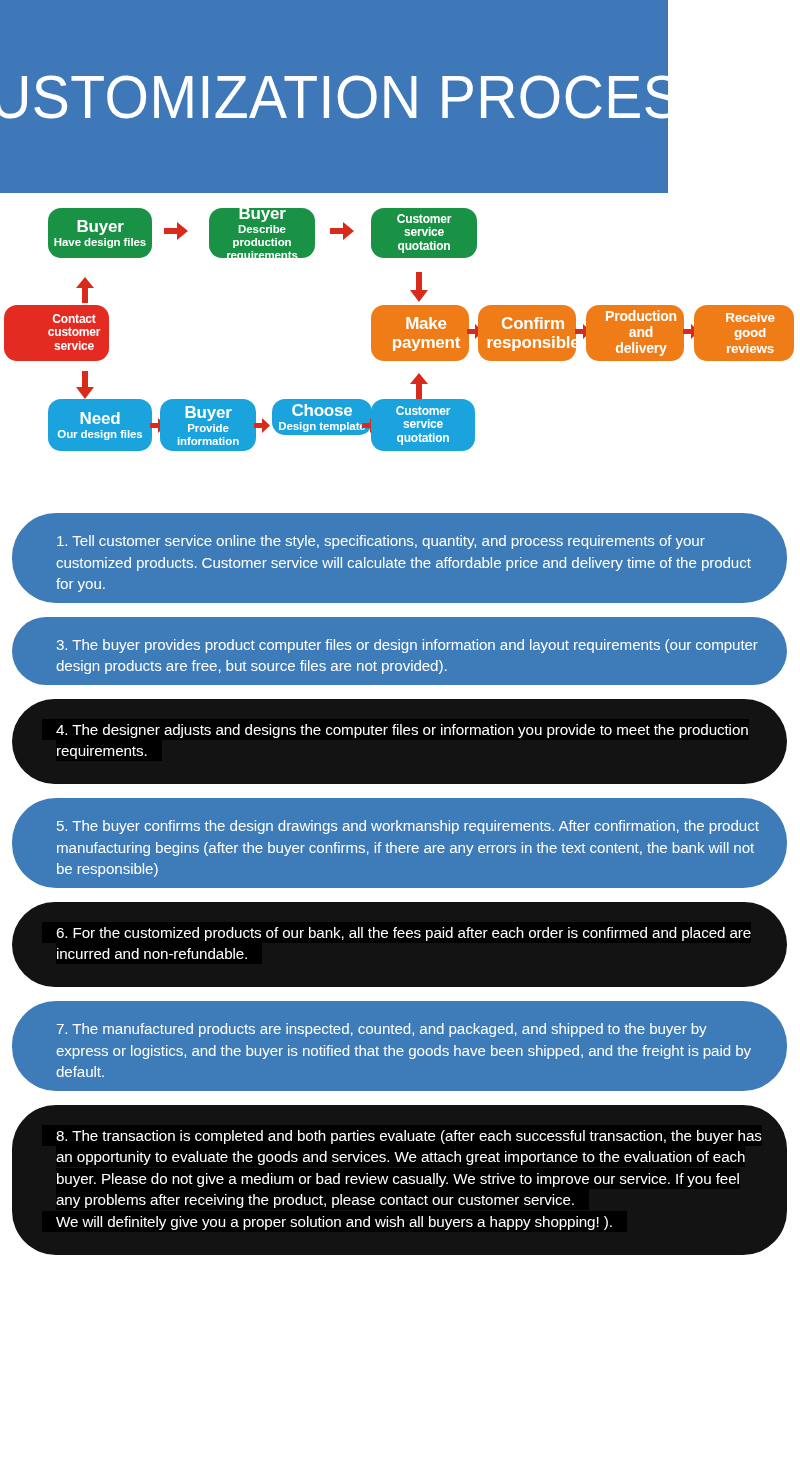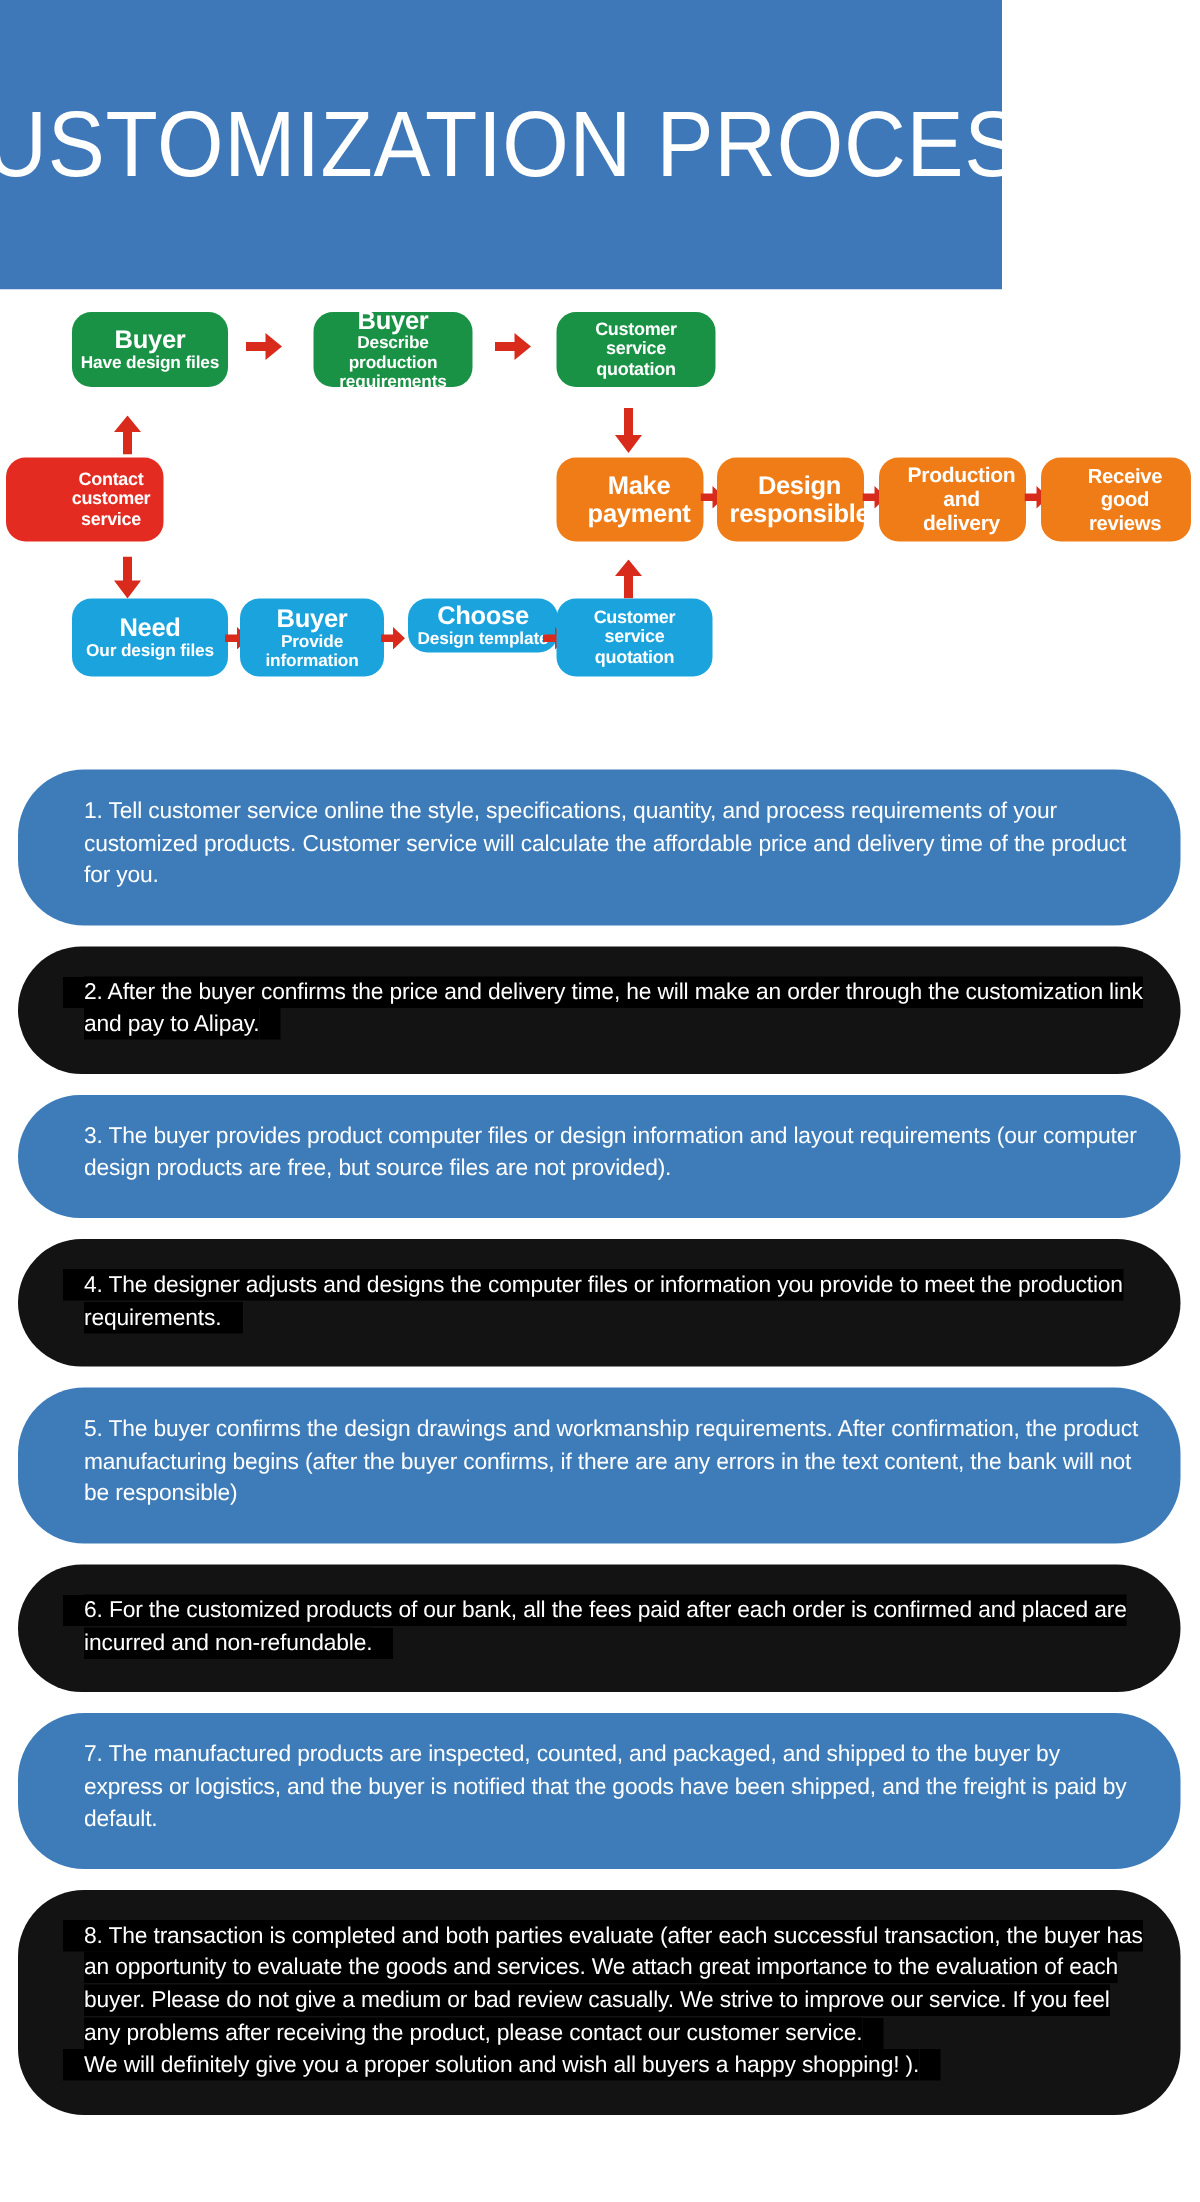--- a/index.html
+++ b/index.html
@@ -91,21 +91,21 @@
   .arrow svg { display: block; }
 
   
   .steps {
     padding: 0 0 14px 0;
   }
   .step {
     position: relative;
     margin: 0 auto 14px auto;
     border-radius: 44px;
-    padding: 17px 26px 22px 44px;
+    padding: 17px 26px 8px 44px;
     color: #ffffff;
     font-size: 15.2px;
     line-height: 1.42;
     letter-spacing: -0.1px;
   }
   .step.blue {
     width: 775px;
     background: #3e7cb9;
     margin-left: 12px;
   }
@@ -185,21 +185,21 @@
       <span class="big">payment</span>
     </div>
 
     <div class="arrow" style="left:467px; top:131px;">
       <svg width="16" height="15" viewBox="0 0 16 15">
           <path d="M0 5 H8 V0 L16 7.5 L8 15 V10 H0 Z" fill="#d92b1c"></path>
         </svg>
     </div>
 
     <div class="node n-orange" style="left:478px; top:112px; width:98px; height:56px;">
-      <span class="big">Design</span>
+      <span class="big">Confirm</span>
       <span class="big">responsible</span>
     </div>
 
     <div class="arrow" style="left:575px; top:131px;">
       <svg width="16" height="15" viewBox="0 0 16 15">
           <path d="M0 5 H8 V0 L16 7.5 L8 15 V10 H0 Z" fill="#d92b1c"></path>
         </svg>
     </div>
 
     <div class="node n-orange" style="left:586px; top:112px; width:98px; height:56px;">
@@ -270,23 +270,20 @@
     </div>
 
   </div>
 
   <div class="steps">
 
     <div class="step blue">
       <p>1. Tell customer service online the style, specifications, quantity, and process requirements of your customized products. Customer service will calculate the affordable price and delivery time of the product for you.</p>
     </div>
 
-    <div class="step black">
-      <p><span class="hl">2. After the buyer confirms the price and delivery time, he will make an order through the customization link and pay to Alipay.</span></p>
-    </div>
 
     <div class="step blue">
       <p>3. The buyer provides product computer files or design information and layout requirements (our computer design products are free, but source files are not provided).</p>
     </div>
 
     <div class="step black">
       <p><span class="hl">4. The designer adjusts and designs the computer files or information you provide to meet the production requirements.</span></p>
     </div>
 
     <div class="step blue">

